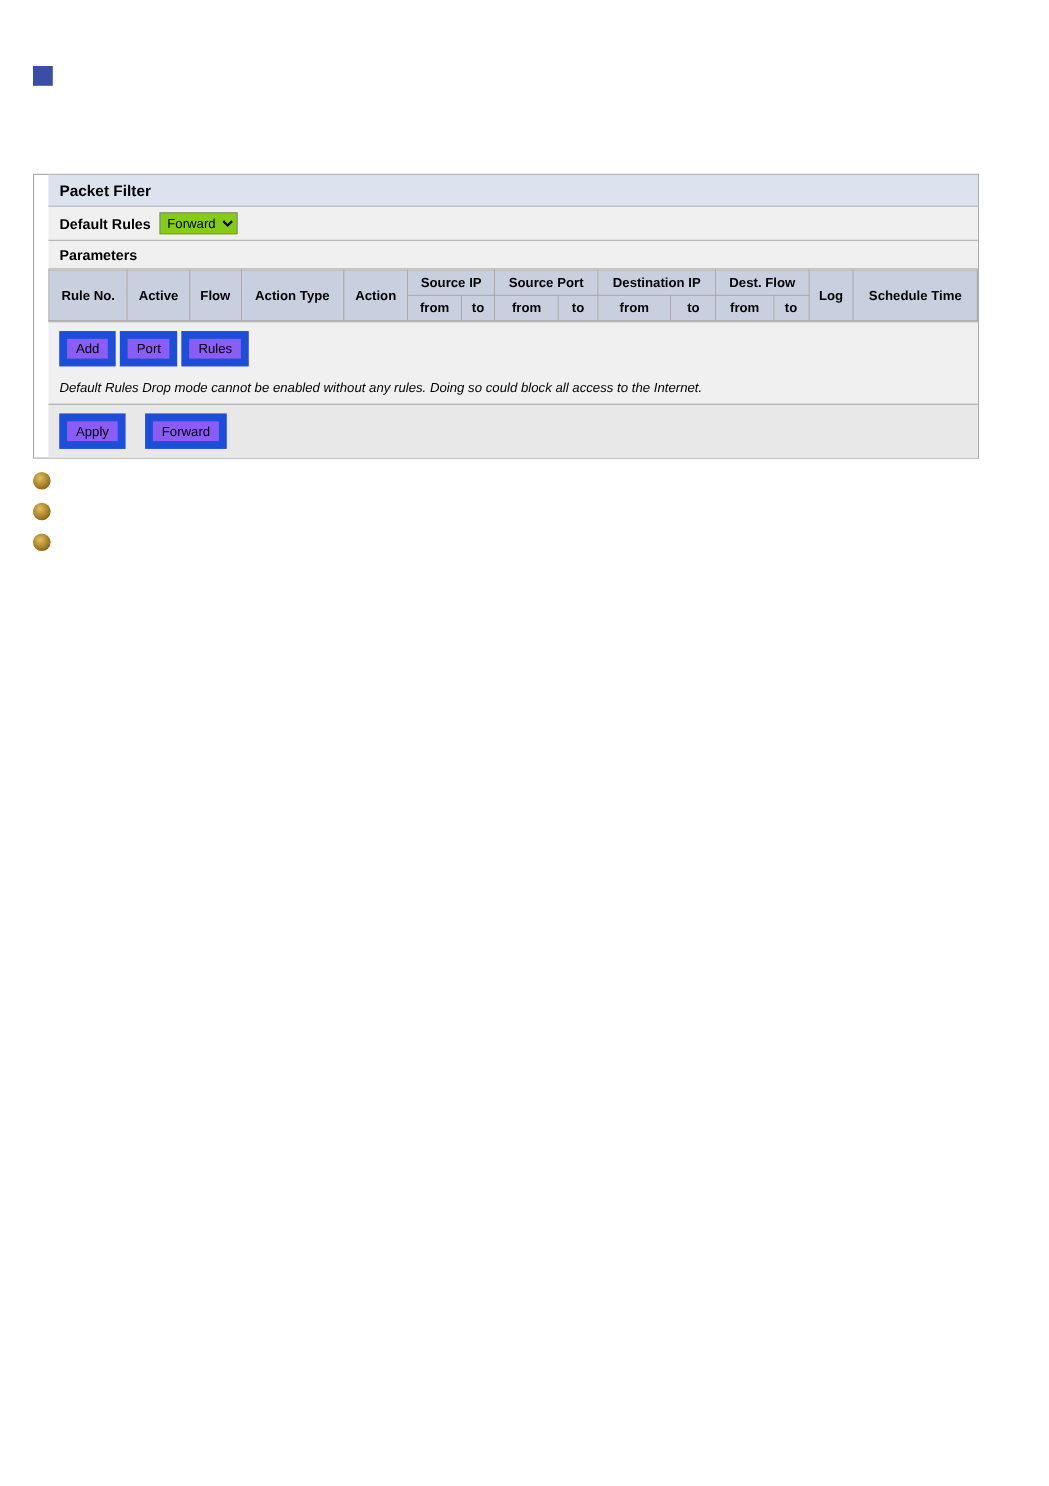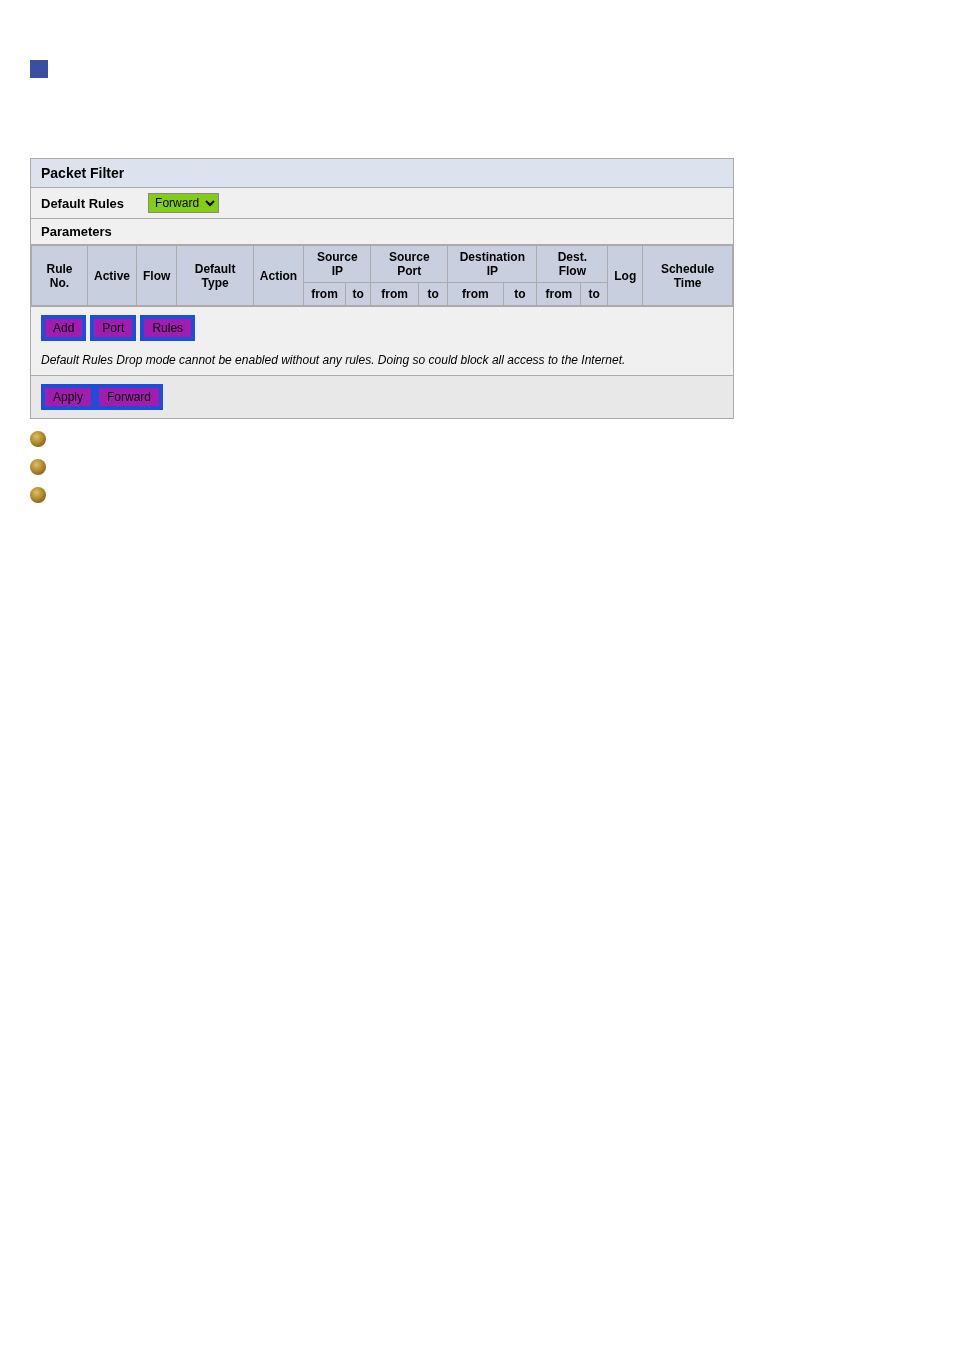--- a/index.html
+++ b/index.html
@@ -16,37 +16,38 @@
 
     .blue-square {
       width: 18px;
       height: 18px;
       background-color: #3a4fa3;
       margin-bottom: 30px;
     }
 
     .main-container {
       border: 1px solid #aaaaaa;
-      width: 704px;
+      width: 860px;
       margin-top: 80px;
+      padding-left: 13px;
     }
 
     .section-title {
       background-color: #dde3ee;
       padding: 6px 10px;
       font-weight: bold;
       font-size: 14px;
       border-bottom: 1px solid #aaaaaa;
     }
 
     .default-rules-row {
       padding: 5px 10px;
       display: flex;
       align-items: center;
-      gap: 24px;
+      gap: 8px;
       border-bottom: 1px solid #aaaaaa;
       background-color: #f0f0f0;
     }
 
     .default-rules-label {
       font-weight: bold;
       font-size: 13px;
     }
 
     .parameters-row {
@@ -101,30 +102,30 @@
       background-color: #f0f0f0;
       font-style: italic;
       font-size: 12px;
       color: #000000;
     }
 
     .apply-row {
       padding: 8px 10px;
       display: flex;
       align-items: center;
-      gap: 0;
+      gap: 18px;
       background-color: #e8e8e8;
       border-top: 1px solid #aaaaaa;
     }
 
     button.action-btn {
       font-size: 12px;
       padding: 2px 8px;
-      border: 4px solid #1d4ed8;
-      background: #a21caf;
+      border: 7px solid #1d4ed8;
+      background: #8b5cf6;
       cursor: pointer;
       font-family: Arial, Helvetica, sans-serif;
     }
 
     .bullet-list {
       margin-top: 12px;
       display: flex;
       flex-direction: column;
       gap: 12px;
     }
@@ -175,21 +176,21 @@
             <th rowspan="2">
               <span>Rule No.</span>
             </th>
             <th rowspan="2">
               <span>Active</span>
             </th>
             <th rowspan="2">
               <span>Flow</span>
             </th>
             <th rowspan="2">
-              <span>Default Type</span>
+              <span>Action Type</span>
             </th>
             <th rowspan="2">
               <span>Action</span>
             </th>
             <th colspan="2">
               <span>Source IP</span>
             </th>
             <th colspan="2">
               <span>Source Port</span>
             </th>

